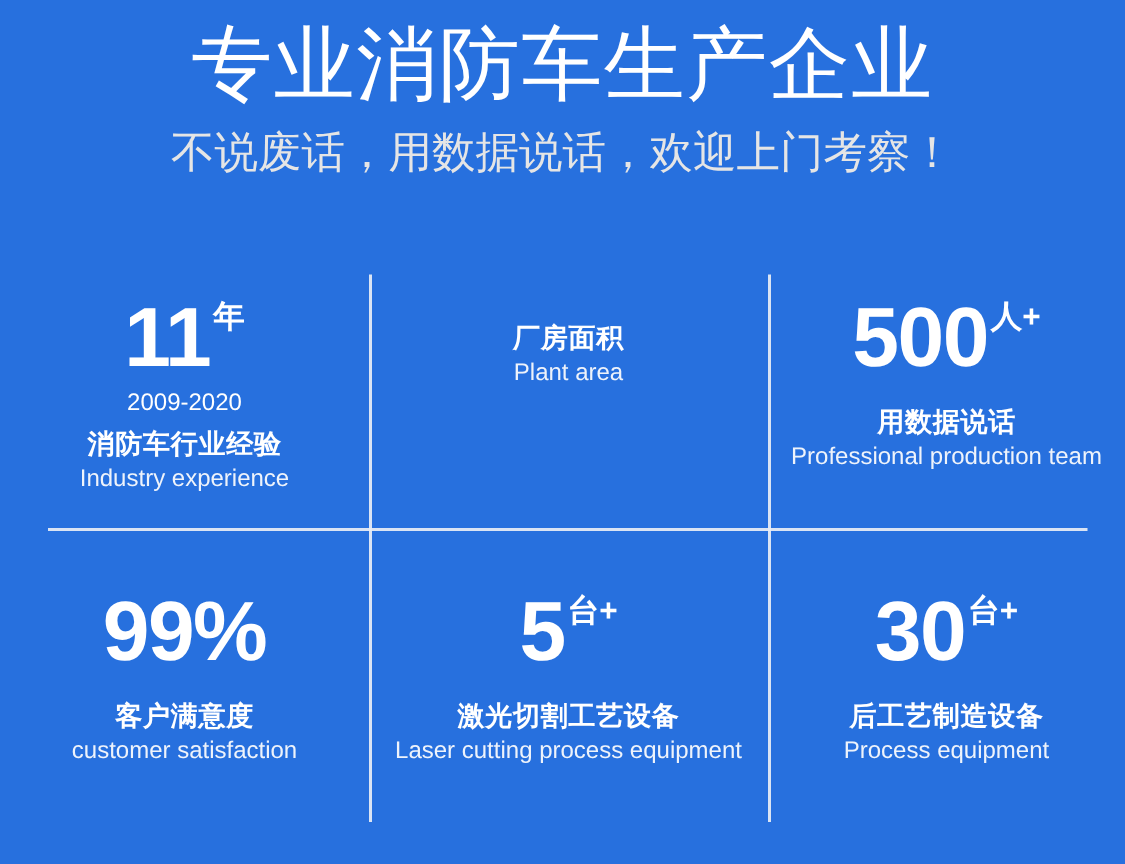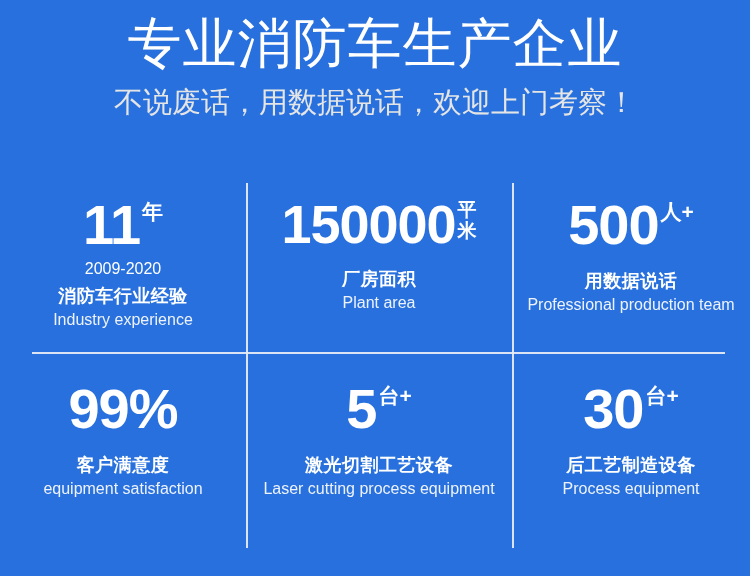--- a/index.html
+++ b/index.html
@@ -63,21 +63,21 @@
     grid-template-columns:246px 266px 238px;
     grid-template-rows:170px 195px;
   }
   .cell {
     display:flex;
     flex-direction:column;
     align-items:center;
     justify-content:flex-start;
     padding-top:14px;
   }
-  .row2 .cell, .cell.r2 { padding-top:28px; }
+  .row2 .cell, .cell.r2 { padding-top:40px; }
 
   
   .num-line {
     display:flex;
     align-items:flex-start;
     justify-content:center;
     line-height:1;
     white-space:nowrap;
   }
   .num {
@@ -154,46 +154,39 @@
       <div class="num-line">
         <span class="num">11</span>
         <span class="suffix">年</span>
       </div>
       <div class="date-line">2009-2020</div>
       <div class="cn-label">消防车行业经验</div>
       <div class="en-label">Industry experience</div>
     </div>
 
     <div class="cell">
-      <div class="num-line">
-        <span class="num wide">150000</span>
-        <span class="suffix stacked">
-          <span>平</span>
-          <span>米</span>
-        </span>
-      </div>
       <div class="cn-label gap-big">厂房面积</div>
       <div class="en-label">Plant area</div>
     </div>
 
     <div class="cell">
       <div class="num-line">
         <span class="num">500</span>
         <span class="suffix">人+</span>
       </div>
       <div class="cn-label gap-big">用数据说话</div>
       <div class="en-label">Professional production team</div>
     </div>
 
     <div class="cell r2">
       <div class="num-line">
         <span class="num">99%</span>
       </div>
       <div class="cn-label gap-big">客户满意度</div>
-      <div class="en-label">equipment satisfaction</div>
+      <div class="en-label">customer satisfaction</div>
     </div>
 
     <div class="cell r2">
       <div class="num-line">
         <span class="num">5</span>
         <span class="suffix">台+</span>
       </div>
       <div class="cn-label gap-big">激光切割工艺设备</div>
       <div class="en-label">Laser cutting process equipment</div>
     </div>

